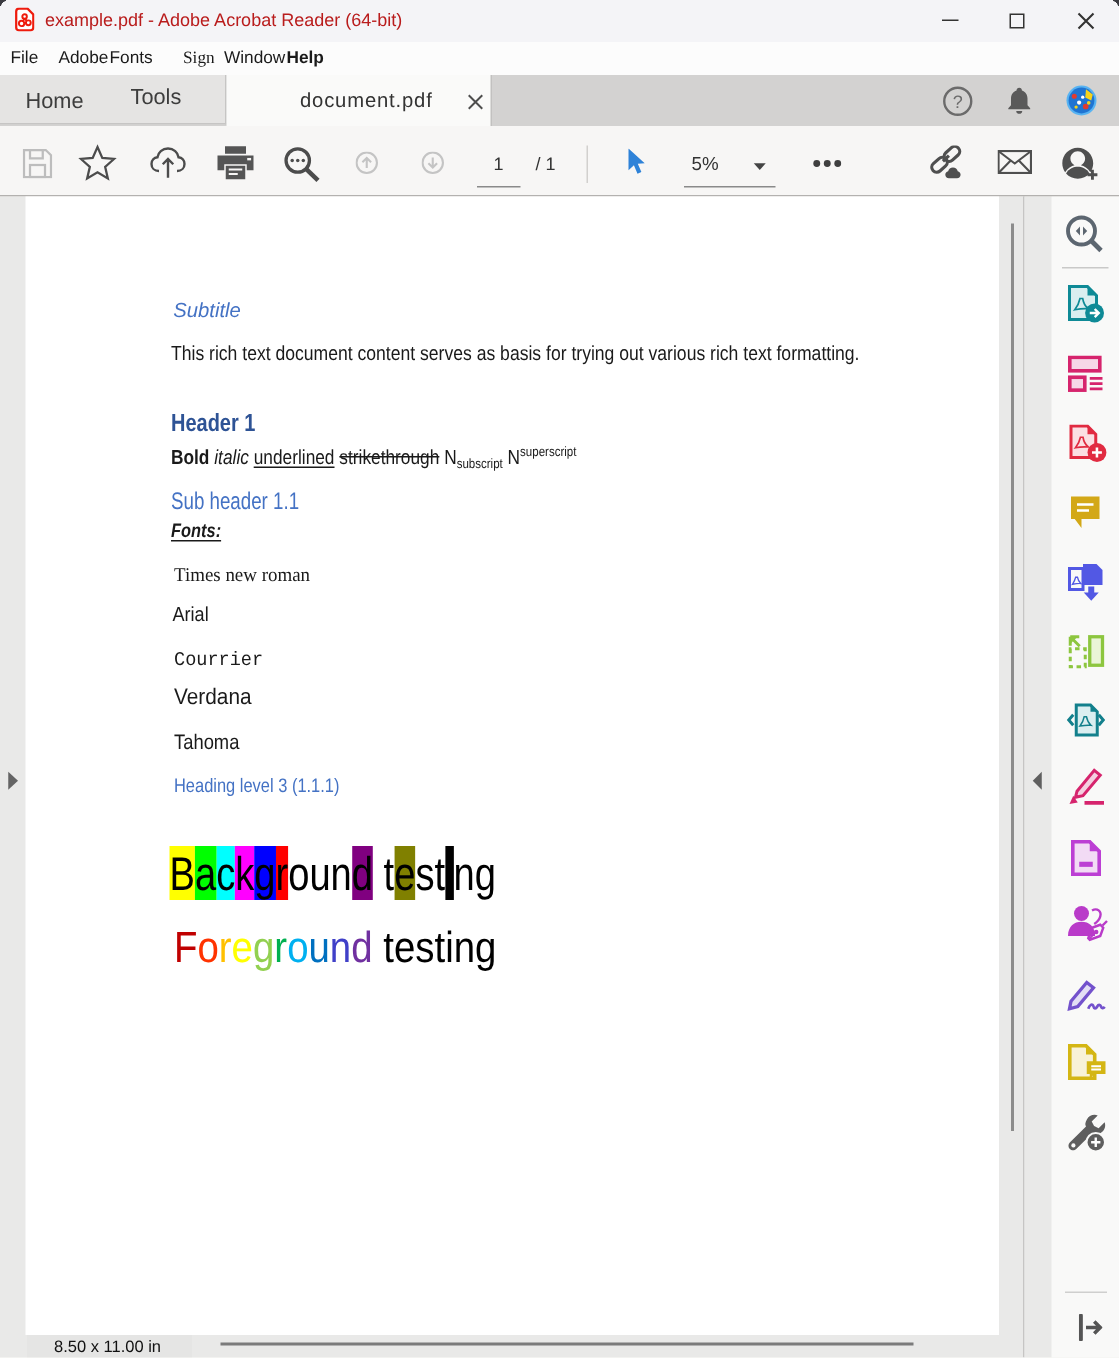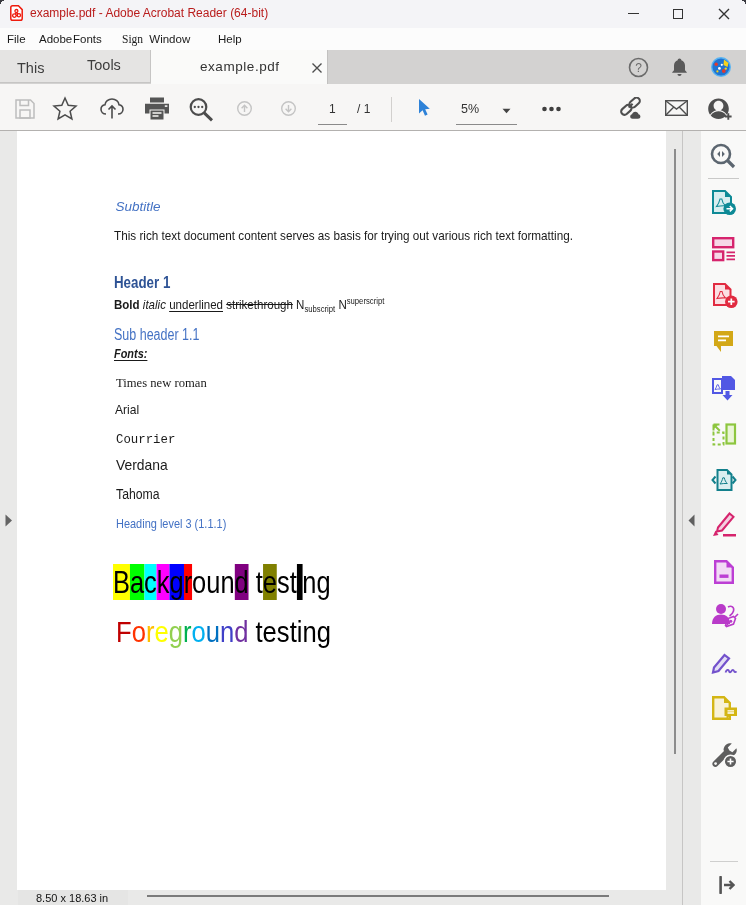--- a/index.html
+++ b/index.html
@@ -37,29 +37,29 @@
 <div class="abs" style="left:0;top:0;width:4px;height:4px;background:radial-gradient(circle at 4px 4px, transparent 3px, #3a3a40 3.3px);"></div>
 <div class="abs" style="left:742px;top:0;width:4px;height:4px;background:radial-gradient(circle at 0px 4px, transparent 3px, #3a3a40 3.3px);"></div>
 
 <div class="abs" style="left:0;top:28px;width:746px;height:22px;background:#fcfcfc;"></div>
 <div class="abs nw" id="menubar" style="top:33.5px;left:0;font-size:11.5px;color:#1a1a1a;">
   <span class="abs" style="left:7px;">File</span>
   <span class="abs" style="left:39px;">Adobe</span>
   <span class="abs" style="left:73px;">Fonts</span>
   <span class="abs" style="left:122px;font-family:Liberation Serif, serif;">Sign</span>
   <span class="abs" style="left:149.3px;">Window</span>
-  <span class="abs" style="left:218px;">Help</span>
+  <span class="abs" style="left:191px;font-weight:bold;">Help</span>
 </div>
 
 <div class="abs" style="left:0;top:50px;width:746px;height:34px;background:#d3d2d1;"></div>
 <div class="abs" style="left:0;top:50px;width:150px;height:32px;background:#e5e4e3;border-right:1px solid #c6c5c4;border-bottom:1px solid #c6c5c4;"></div>
 <div class="abs" style="left:151px;top:50px;width:176px;height:34px;background:#fafaf9;border-right:1px solid #c2c1c0;"></div>
-<div class="abs nw" style="left:17px;top:60.5px;font-size:14.5px;color:#3d3d3d;">This</div>
+<div class="abs nw" style="left:17px;top:60.5px;font-size:14.5px;color:#3d3d3d;">Home</div>
 <div class="abs nw" style="left:87px;top:58px;font-size:14.5px;color:#3d3d3d;">Tools</div>
-<div class="abs nw" style="left:200px;top:60.2px;font-size:13.5px;letter-spacing:0.55px;color:#333;">example.pdf</div>
+<div class="abs nw" style="left:200px;top:60.2px;font-size:13.5px;letter-spacing:0.55px;color:#333;">document.pdf</div>
 <div class="abs" style="left:311px;top:61.5px;">
 <svg width="12" height="12" viewBox="0 0 12 12">
       <path d="M1.5 1.5 L10.5 10.5 M10.5 1.5 L1.5 10.5" stroke="#4d4d4d" stroke-width="1.35"></path>
     </svg>
 </div>
 
 <div class="abs" style="left:628px;top:57px;">
 <svg width="21" height="21" viewBox="0 0 21 21">
   <circle cx="10.5" cy="10.5" r="9" fill="none" stroke="#6b6b6b" stroke-width="1.6"></circle>
   <text x="10.5" y="15" font-size="12" font-family="Liberation Sans" fill="#6b6b6b" text-anchor="middle">?</text>
@@ -212,21 +212,21 @@
 <div class="abs nw" id="t9" style="left:115.6px;top:433px;font-size:13px;font-family:'Liberation Mono',monospace;color:#1a1a1a;transform:scaleX(0.9516);transform-origin:0 0;">Courrier</div>
 <div class="abs nw" id="t10" style="left:115.6px;top:456.6px;font-size:15px;color:#1a1a1a;transform:scaleX(0.9250);transform-origin:0 0;">Verdana</div>
 <div class="abs nw" id="t11" style="left:115.6px;top:486.7px;font-size:14px;color:#1a1a1a;transform:scaleX(0.8753);transform-origin:0 0;">Tahoma</div>
 <div class="abs nw" id="t12" style="left:115.6px;top:516.9px;font-size:13px;color:#4472c4;transform:scaleX(0.8432);transform-origin:0 0;">Heading level 3 (1.1.1)</div>
 <div class="abs nw" id="t13" style="left:113px;top:566.6px;font-size:31.5px;color:#000;transform:scaleX(0.8067);transform-origin:0 0;"><span style="background:#ffff00;">B</span><span style="background:#00ff00;">a</span><span style="background:#00ffff;">c</span><span style="background:#ff00ff;">k</span><span style="background:#0000ff;">g</span><span style="background:#ff0000;">r</span>oun<span style="background:#800080;">d</span> t<span style="background:#808000;">e</span>st<span style="background:#000000;">i</span>ng</div>
 <div class="abs nw" id="t14" style="left:115.7px;top:617.9px;font-size:29px;color:#000;transform:scaleX(0.8824);transform-origin:0 0;"><span style="color:#c00000;">F</span><span style="color:#ff3300;">o</span><span style="color:#ffc000;">r</span><span style="color:#ffff00;">e</span><span style="color:#92d050;">g</span><span style="color:#00b050;">r</span><span style="color:#00b0f0;">o</span><span style="color:#0070c0;">u</span><span style="color:#4040c8;">n</span><span style="color:#7030a0;">d</span> testing</div>
 
 <div class="abs" style="left:673.5px;top:149px;width:2px;height:605px;background:#8c8c8c;"></div>
 <div class="abs" style="left:147px;top:895px;width:462px;height:1.7px;background:#7b7b7b;"></div>
 <div class="abs" style="left:18px;top:890px;width:110px;height:15px;background:#e5e5e4;"></div>
-<div class="abs nw" style="left:36px;top:892.5px;font-size:11px;color:#111;">8.50 x 18.63 in</div>
+<div class="abs nw" style="left:36px;top:892.5px;font-size:11px;color:#111;">8.50 x 11.00 in</div>
 
 <div class="abs" style="left:4.5px;top:514px;">
 <svg width="8" height="13" viewBox="0 0 8 13">
       <path d="M0.5 0.5 L7 6.5 L0.5 12.5 Z" fill="#646464"></path>
     </svg>
 </div>
 
 <div class="abs" style="left:682px;top:131px;width:1px;height:774px;background:#c6c5c4;"></div>
 <div class="abs" style="left:683px;top:131px;width:18px;height:774px;background:#e9e9e8;"></div>
 <div class="abs" style="left:701px;top:131px;width:45px;height:774px;background:#f9f9f8;"></div>

